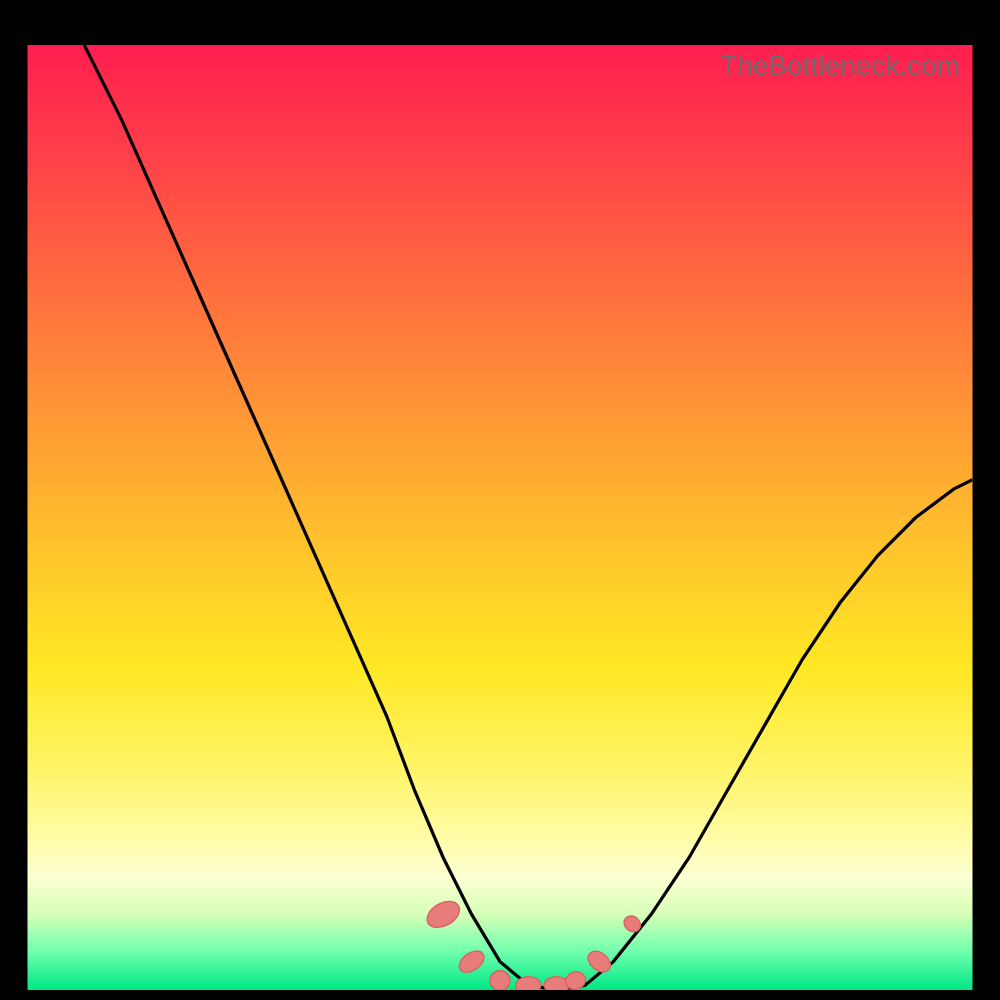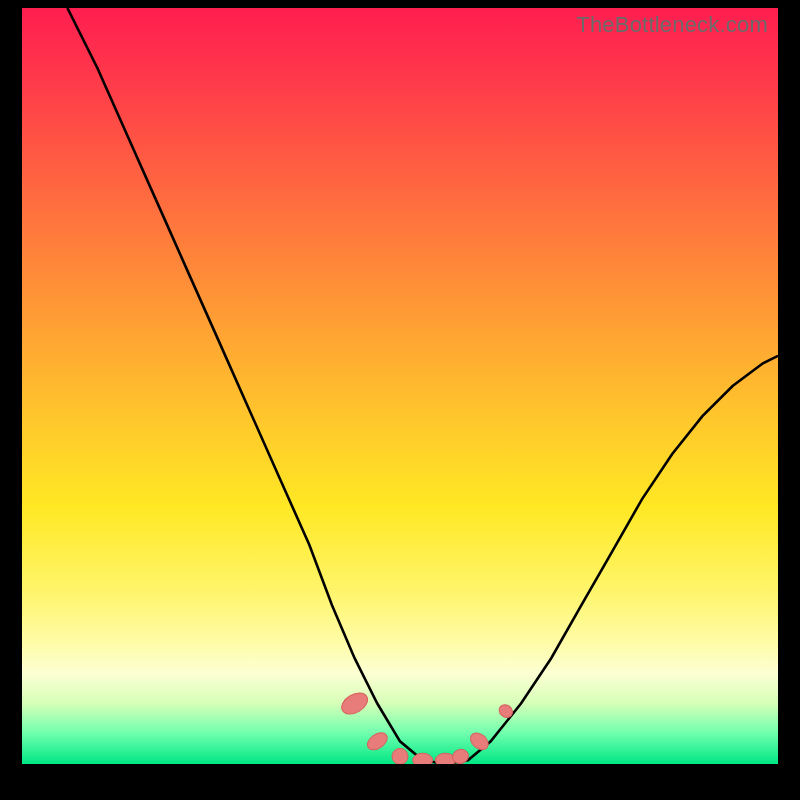--- a/index.html
+++ b/index.html
@@ -7,21 +7,21 @@
     padding: 0;
     width: 800px;
     height: 800px;
     background: #000;
     overflow: hidden;
     font-family: Arial, Helvetica, sans-serif;
   }
   .frame {
     position: absolute;
     left: 22px;
-    top: 8px;
+    top: 36px;
     width: 756px;
     height: 756px;
     background: linear-gradient(to bottom,
       #ff1e50 0%,
       #ff3b4a 10%,
       #ff6b3f 25%,
       #ff9a35 40%,
       #ffc92b 55%,
       #ffe824 66%,
       #fff56a 77%,

